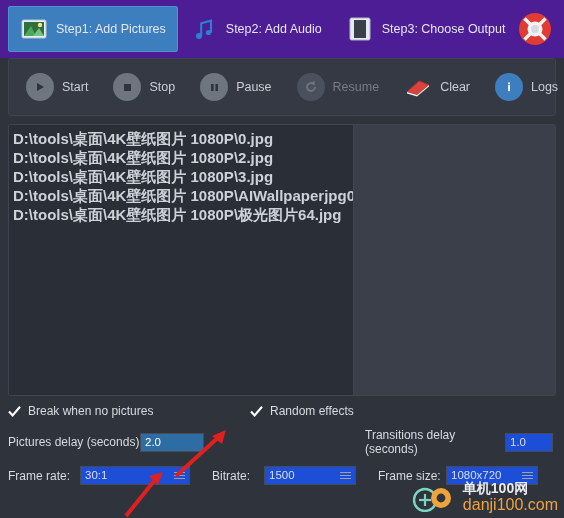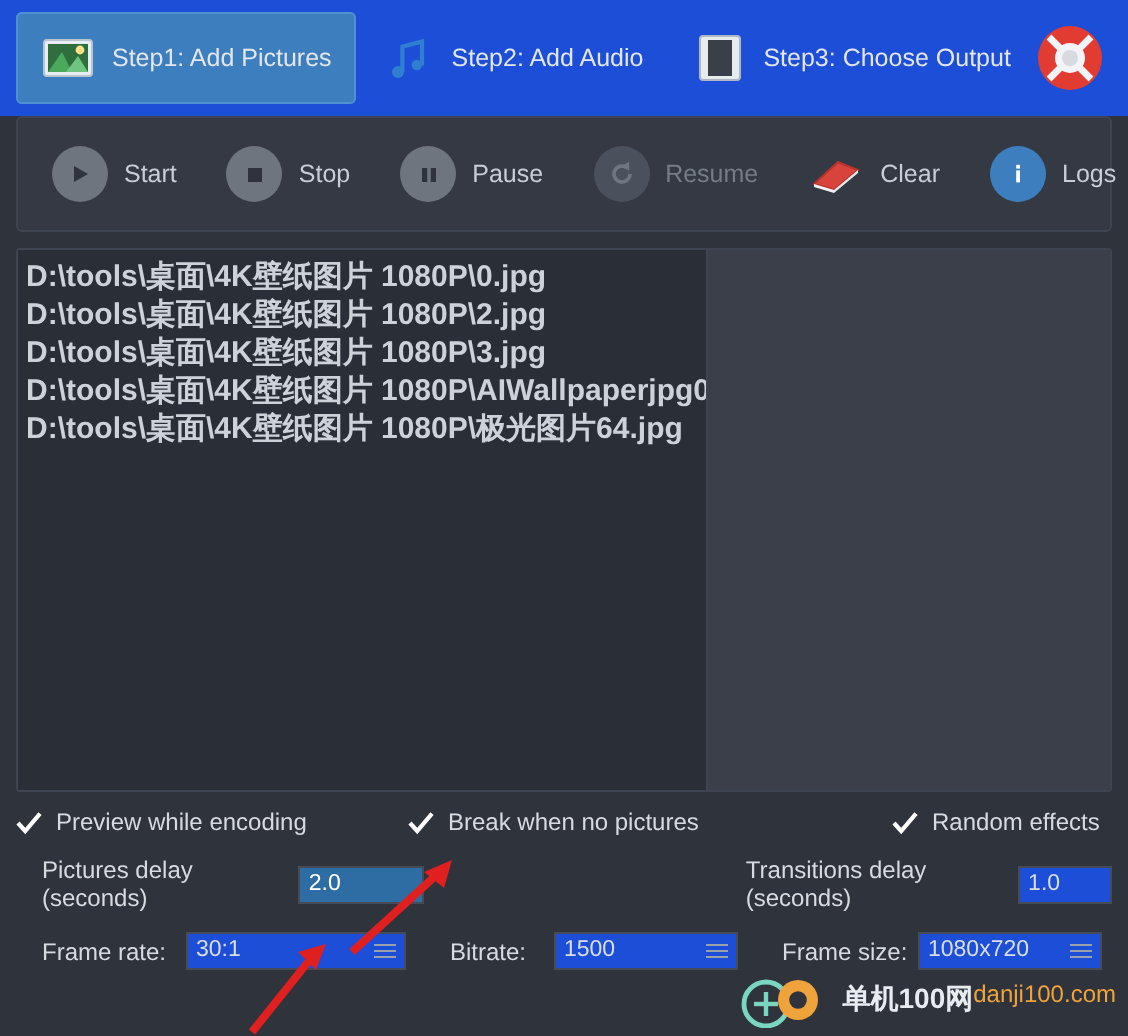--- a/index.html
+++ b/index.html
@@ -16,21 +16,21 @@
     background:#2f333c;
     display:flex;flex-direction:column;
   }
 
   
   .stepbar{
     height:58px;
     display:flex;align-items:center;
     padding:0 8px;
     gap:0;
-    background:#1d4ed8;
+    background:#4c1d95;
     position:relative;
   }
   .step{
     display:flex;align-items:center;gap:8px;
     height:46px;
     padding:0 12px;
     border-radius:3px;
     color:#e3e7ec;
     font-size:12.5px;
     white-space:nowrap;
@@ -108,21 +108,21 @@
     font-size:12px;
   }
   .chk{display:flex;align-items:center;gap:7px;color:#d7dbe0;}
   .tick{
     width:13px;height:13px;position:relative;display:inline-block;
   }
   .tick svg{display:block;}
 
   
   .formrow{
-    margin:10px 8px 0 21px;
+    margin:10px 8px 0 8px;
     display:flex;align-items:center;
     font-size:12px;
     position:relative;
   }
   .lbl{color:#d7dbe0;}
   .field{
     height:19px;
     background:#1d4ed8;
     border:1px solid #454b57;
     color:#d9dee4;
@@ -145,23 +145,23 @@
   .status{
     margin:10px 8px 0 8px;
     color:#d7dbe0;font-size:12px;
   }
 
   
   .wm{
     position:absolute;right:6px;bottom:4px;
     display:flex;align-items:center;gap:6px;
   }
-  .wm .txt{display:flex;flex-direction:row;line-height:1.15;}
+  .wm .txt{display:flex;flex-direction:column;line-height:1.15;}
   .wm .t1{color:#e8ecf1;font-size:14px;font-weight:bold;}
-  .wm .t2{color:#f0a33a;font-size:12px;}
+  .wm .t2{color:#f0a33a;font-size:16px;}
   .wmicon{position:relative;width:46px;height:30px;}
 
   
   .arrow{position:absolute;pointer-events:none;}
 </style>
 </head>
 <body>
 
 <div class="app">
 
@@ -303,28 +303,20 @@
       <div class="row">D:\tools\桌面\4K壁纸图片 1080P\0.jpg</div>
       <div class="row">D:\tools\桌面\4K壁纸图片 1080P\2.jpg</div>
       <div class="row">D:\tools\桌面\4K壁纸图片 1080P\3.jpg</div>
       <div class="row">D:\tools\桌面\4K壁纸图片 1080P\AIWallpaperjpg0723_NDMxNA==.j</div>
       <div class="row">D:\tools\桌面\4K壁纸图片 1080P\极光图片64.jpg</div>
     </div>
     <div class="preview"></div>
   </div>
 
   <div class="checkrow">
-    <div class="chk" style="width:196px">
-      <span class="tick">
-        <svg width="13" height="13" viewBox="0 0 13 13">
-            <polyline points="1,6.5 4.6,10.5 12,1.8" fill="none" stroke="#ffffff" stroke-width="2.1"></polyline>
-          </svg>
-      </span>
-      <span>Preview while encoding</span>
-    </div>
     <div class="chk" style="width:242px">
       <span class="tick">
         <svg width="13" height="13" viewBox="0 0 13 13">
             <polyline points="1,6.5 4.6,10.5 12,1.8" fill="none" stroke="#ffffff" stroke-width="2.1"></polyline>
           </svg>
       </span>
       <span>Break when no pictures</span>
     </div>
     <div class="chk">
       <span class="tick">

